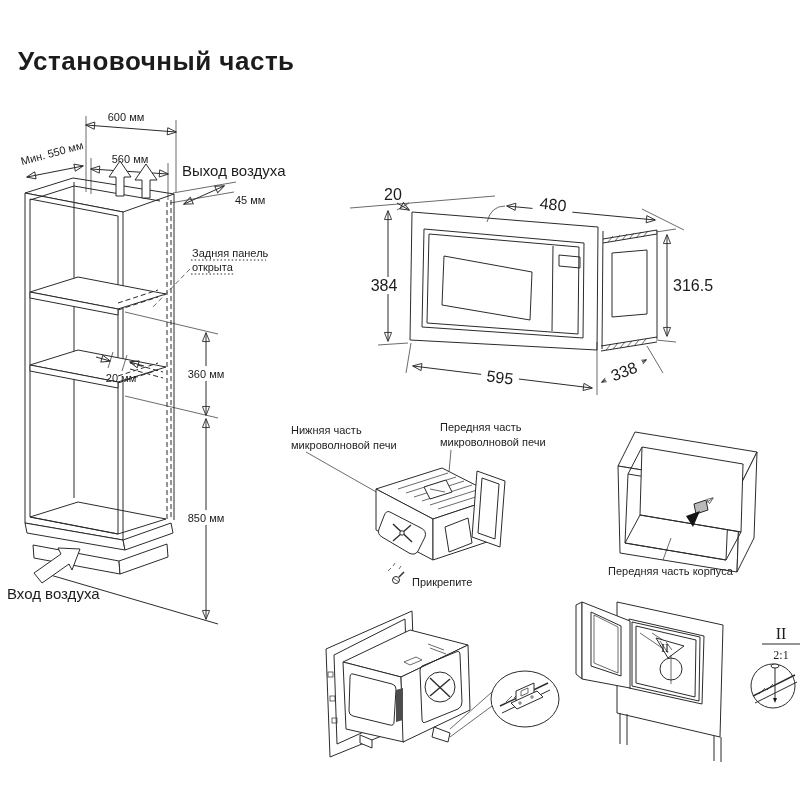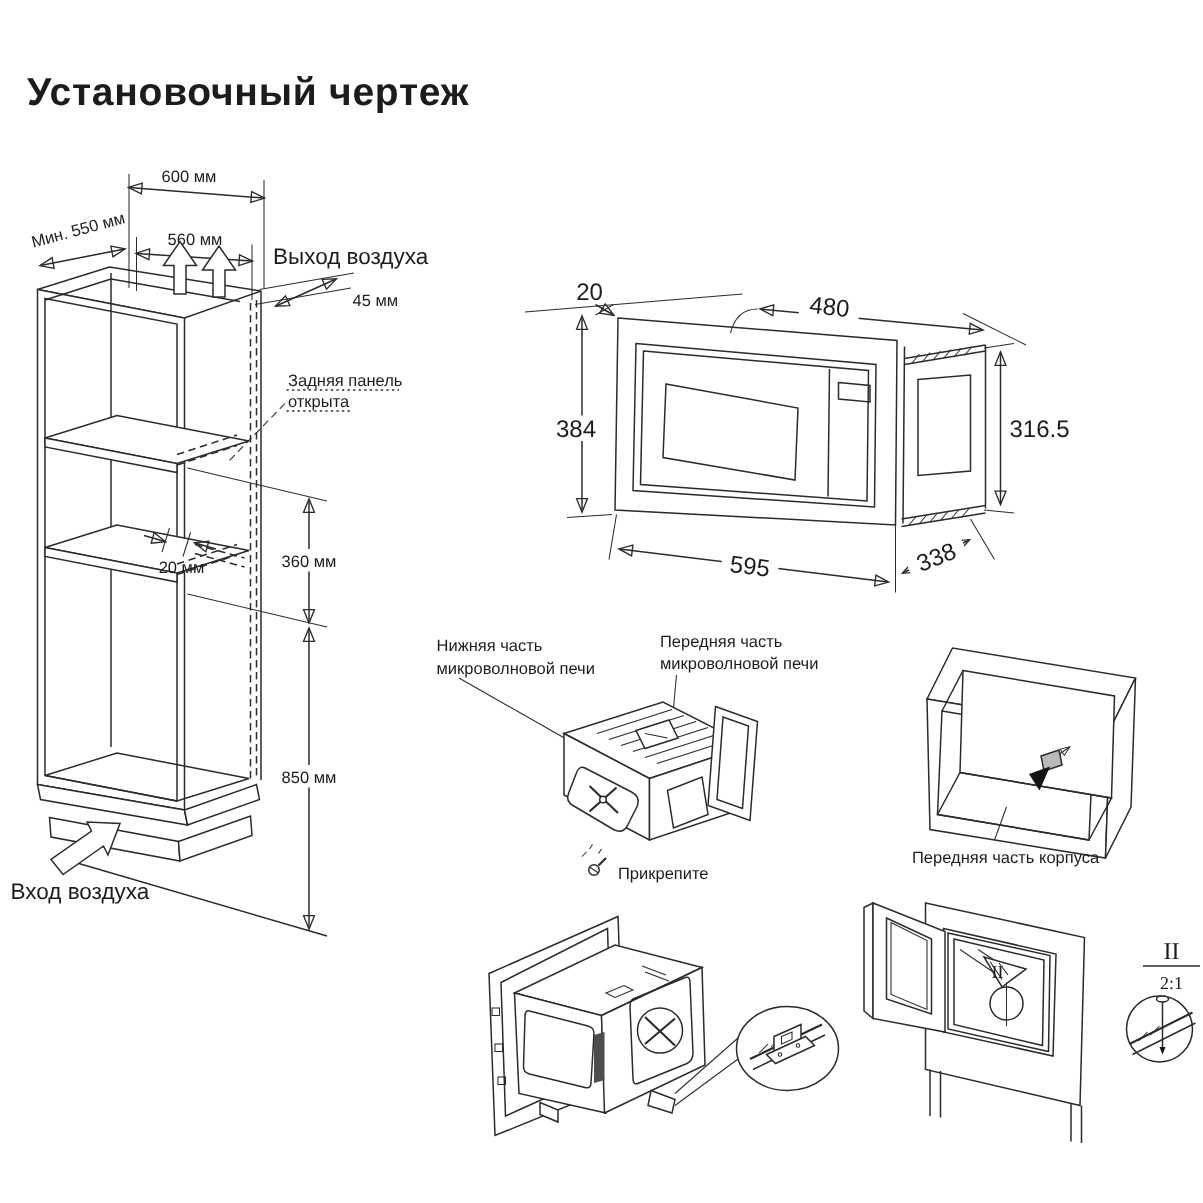--- a/index.html
+++ b/index.html
@@ -20,21 +20,21 @@
   .t11{font-size:11px;}
   .t12{font-size:12px;}
   .t15{font-size:15px;}
   .t16{font-size:16px;}
   .ser{font-family:"Liberation Serif",serif;}
   .mid{text-anchor:middle;}
 </style>
 </head>
 <body>
 
-<h1 id="page-title">Установочный чертеж</h1>
+<h1 id="page-title">Установочный часть</h1>
 
 <svg width="802" height="802" viewBox="0 0 802 802">
   <defs>
     <marker id="ma" viewBox="0 0 10 10" refX="9.5" refY="5" markerWidth="11" markerHeight="9" orient="auto-start-reverse">
       <path d="M0,1 L10,5 L0,9 Z" fill="#2b2b2b" stroke="none"></path>
     </marker>
     <pattern id="mesh" width="5" height="5" patternUnits="userSpaceOnUse">
       <rect width="5" height="5" fill="#ededed" stroke="none"></rect>
       <path d="M0,0 L5,5 M5,0 L0,5" stroke="#555" stroke-width="0.7"></path>
     </pattern>

